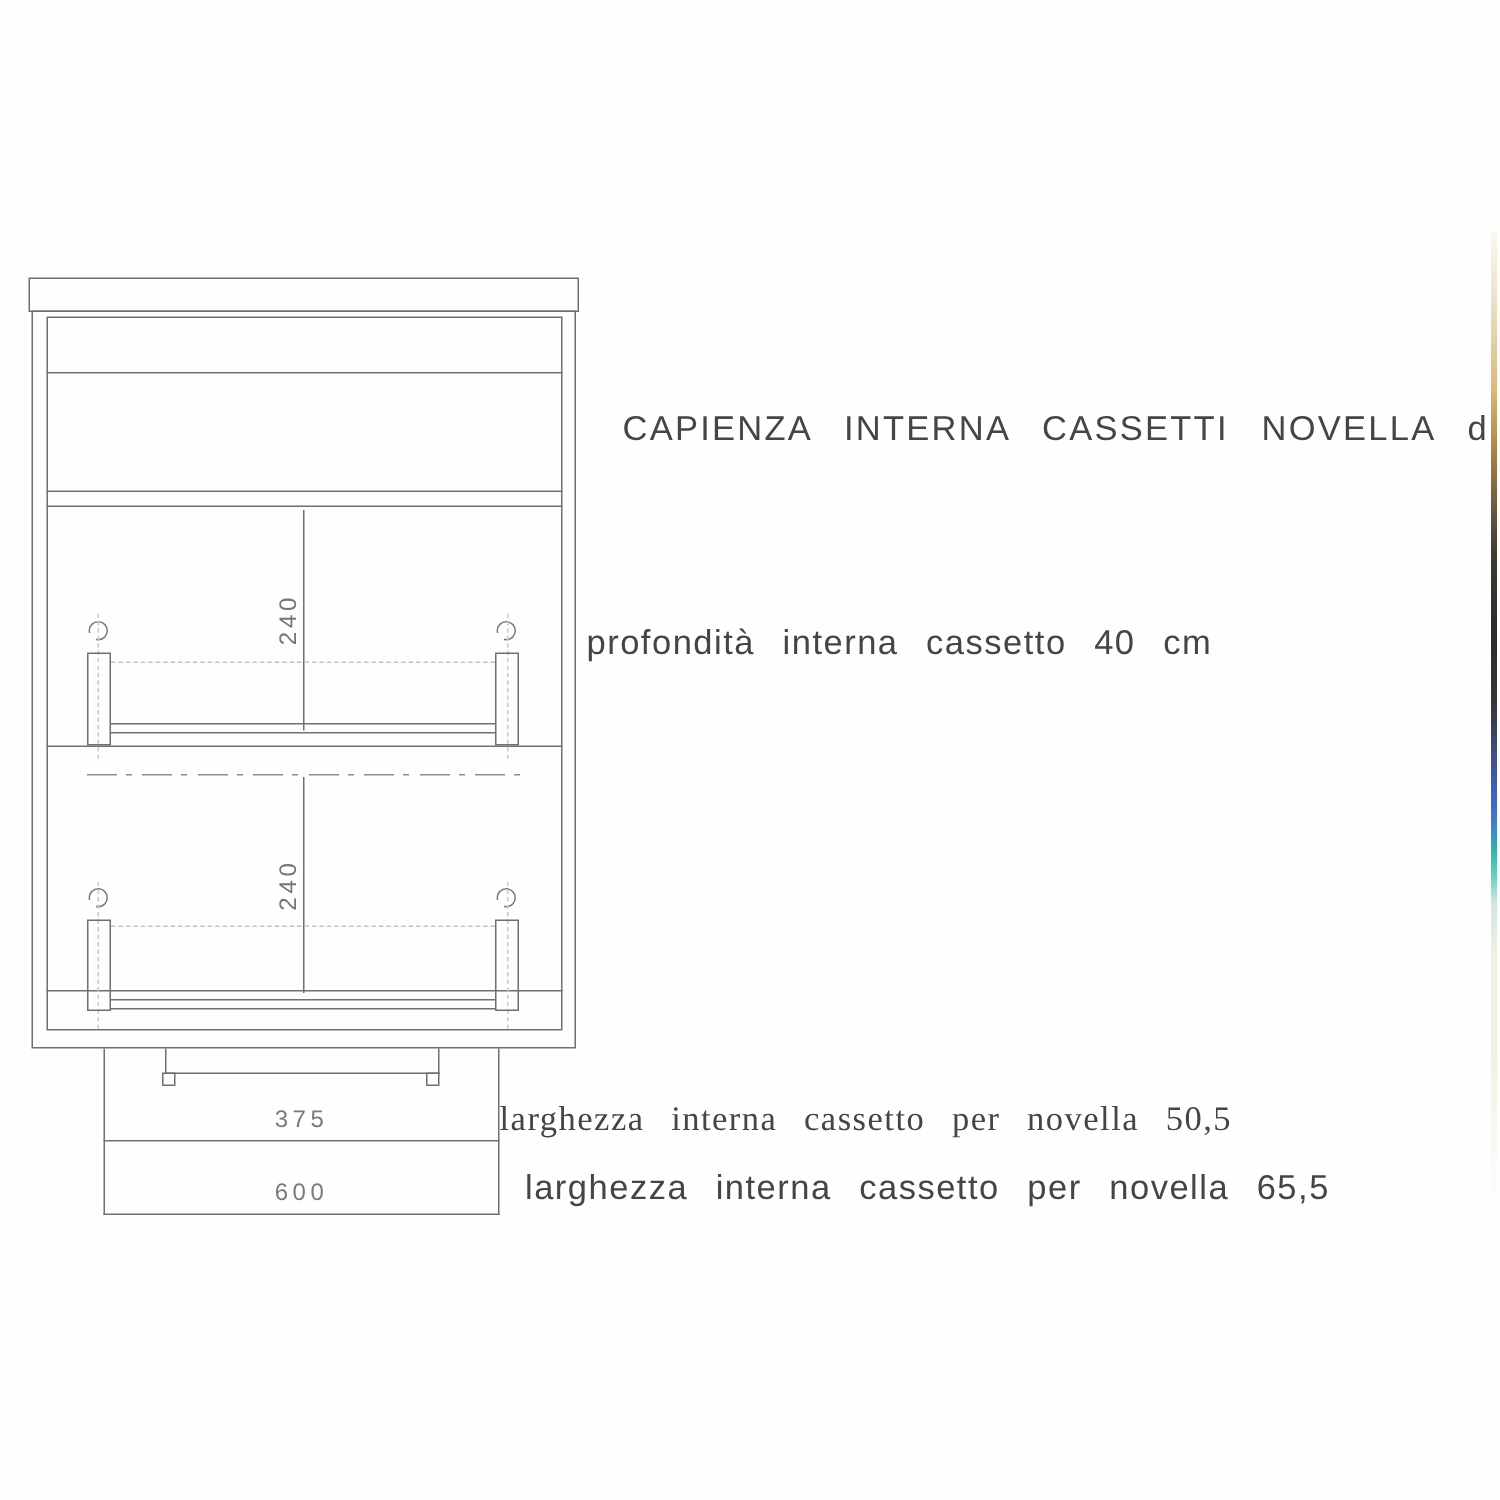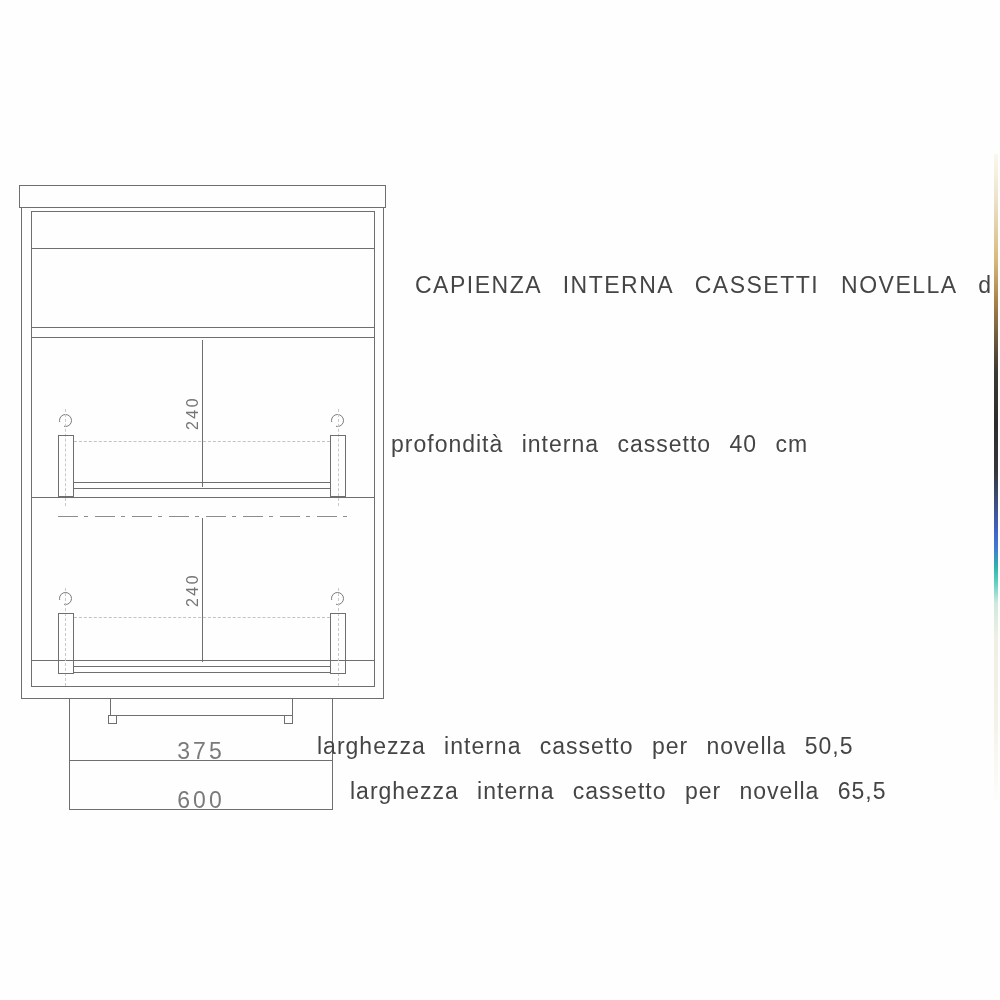--- a/index.html
+++ b/index.html
@@ -15,21 +15,21 @@
   .dashdot-h{position:absolute;height:1px;
     background:repeating-linear-gradient(to right,#8d8d8d 0 20px,transparent 20px 26px,#8d8d8d 26px 30px,transparent 30px 37px);}
   .dashdot-v{position:absolute;width:0;border-left:1px dashed #c9c9c9;}
   
   .pin{position:absolute;width:13px;height:13px;border:1.4px solid #7a7a7a;border-radius:50%;box-sizing:border-box;}
   .pin::after{content:'';position:absolute;left:-3px;bottom:-3px;width:7px;height:7px;background:#fefefe;}
   
   .dim-v{position:absolute;width:38px;height:18px;display:flex;align-items:center;justify-content:center;
     transform:rotate(-90deg);font-size:16px;color:#757575;letter-spacing:2.5px;font-weight:400;}
   
-  .dim-h{position:absolute;width:110px;text-align:center;font-size:23px;color:#7a7a7a;letter-spacing:3px;}
+  .dim-h{position:absolute;width:110px;text-align:center;font-size:16px;color:#7a7a7a;letter-spacing:3px;}
   
   .label{position:absolute;color:#454545;font-size:23px;letter-spacing:1px;word-spacing:11px;white-space:nowrap;}
   .label.caps{font-size:23px;letter-spacing:1.5px;word-spacing:14px;}
   
   #edge-strip{position:absolute;left:994px;top:154px;width:4px;height:660px;
     background:linear-gradient(to bottom,
       #fbf8ee 0%, #ece2c8 7%, #d8b97c 16%, #ad8448 22%, #6b5a3e 28%,
       #3c3833 33%, #2e2c2b 41%, #35363c 48%, #3c4a75 52%, #3f62c4 57%,
       #3f7fd2 60%, #2fb3a8 62.5%, #62d0c2 65%, #cfe9dc 68%, #efefe4 73%,
       #f4f1e6 85%, #ffffff 100%);}
@@ -92,21 +92,21 @@
 
   <div class="vline" style="left:69px;top:699px;height:111px;"></div>
   <div class="vline" style="left:332px;top:699px;height:111px;"></div>
   <div class="hline" style="left:69px;top:760px;width:264px;"></div>
   <div class="hline" style="left:69px;top:809px;width:264px;"></div>
   <div class="dim-h" style="left:146px;top:738px;">375</div>
   <div class="dim-h" style="left:146px;top:787px;">600</div>
 
   <div class="label caps" style="left:415px;top:272px;">CAPIENZA INTERNA CASSETTI NOVELLA dipiù</div>
 
-  <div class="label" style="left:391px;top:431px;text-align:center;">profondità interna cassetto 40 cm</div>
+  <div class="label" style="left:391px;top:415px;text-align:center;">profondità interna cassetto 40 cm</div>
 
-  <div class="label" style="left:317px;top:733px;">larghezza interna cassetto per novella 50,5</div>
+  <div class="label" style="left:333px;top:733px;font-family:Liberation Serif, serif;">larghezza interna cassetto per novella 50,5</div>
 
   <div class="label" style="left:350px;top:778px;">larghezza interna cassetto per novella 65,5</div>
 
   <div id="edge-strip"></div>
 
 </div>
 
 </body></html>

